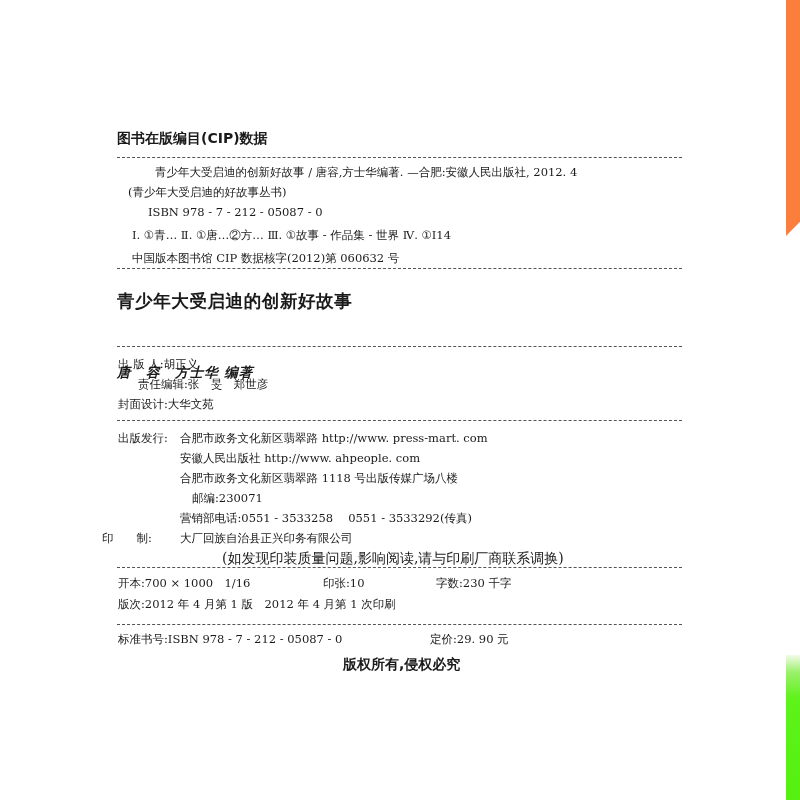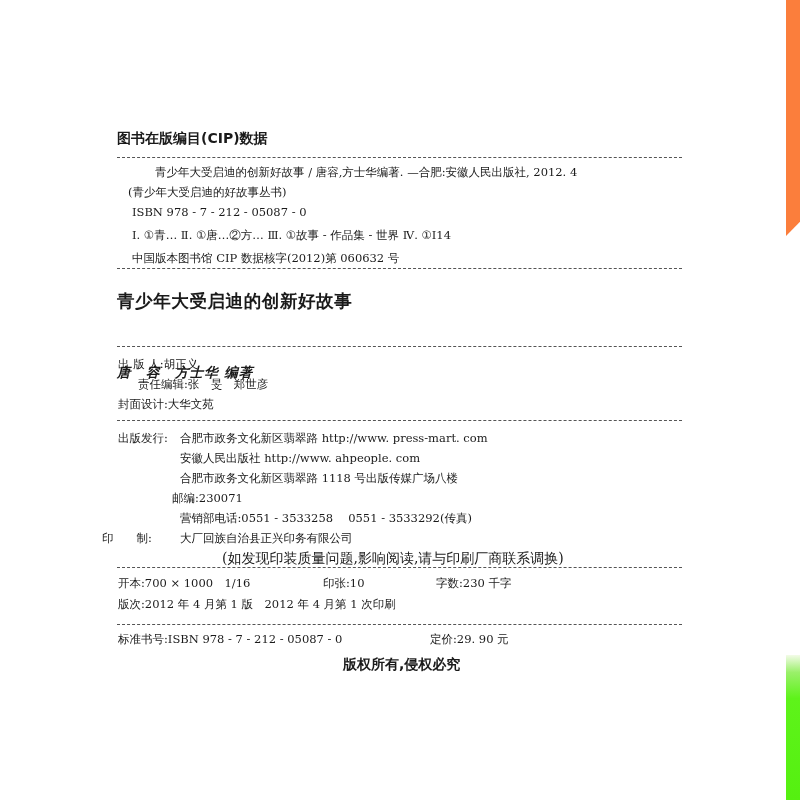--- a/index.html
+++ b/index.html
@@ -32,39 +32,39 @@
 <body>
 
 <div class="orange-strip"></div>
 <div class="green-strip"></div>
 
 <div class="abs sans bold" style="left:117px; top:130px; font-size:14px;">图书在版编目(CIP)数据</div>
 <div class="dash" style="top:157px;"></div>
 
 <div class="abs serif t12" style="left:131px; top:165px;margin-left:24px;">青少年大受启迪的创新好故事 / 唐容,方士华编著. —合肥:安徽人民出版社, 2012. 4</div>
 <div class="abs serif t12" style="left:128px; top:185px;">(青少年大受启迪的好故事丛书)</div>
-<div class="abs serif t12" style="left:132px; top:205px;">ISBN 978 - 7 - 212 - 05087 - 0</div>
+<div class="abs serif t12" style="left:148px; top:205px;">ISBN 978 - 7 - 212 - 05087 - 0</div>
 <div class="abs serif t12" style="left:132px; top:228px;">Ⅰ. ①青…   Ⅱ. ①唐…②方…   Ⅲ. ①故事 - 作品集 - 世界   Ⅳ. ①I14</div>
 <div class="abs serif t12" style="left:132px; top:251px;">中国版本图书馆 CIP 数据核字(2012)第 060632 号</div>
 <div class="dash" style="top:268px;"></div>
 
 <div class="abs sans bold" style="left:117px; top:289px; font-size:17.5px; letter-spacing:0.6px;">青少年大受启迪的创新好故事</div>
 <div class="abs serif bold" style="left:117px; top:316px; font-size:13.5px; font-style:italic; letter-spacing:1px;margin-top:48px;">唐　容　方士华 编著</div>
 <div class="dash" style="top:346px;"></div>
 
 <div class="abs serif t12" style="left:118px; top:357px;">出 版 人:胡正义</div>
 <div class="abs serif t12" style="left:118px; top:377px;margin-left:20px;">责任编辑:张　旻　郑世彦</div>
 <div class="abs serif t12" style="left:118px; top:397px;">封面设计:大华文苑</div>
 <div class="dash" style="top:420px;"></div>
 
 <div class="abs serif t12" style="left:118px; top:431px;">出版发行:</div>
 <div class="abs serif t12" style="left:180px; top:431px;">合肥市政务文化新区翡翠路 http://www. press-mart. com</div>
 <div class="abs serif t12" style="left:180px; top:451px;">安徽人民出版社 http://www. ahpeople. com</div>
 <div class="abs serif t12" style="left:180px; top:471px;">合肥市政务文化新区翡翠路 1118 号出版传媒广场八楼</div>
-<div class="abs serif t12" style="left:172px; top:491px;">邮编:230071</div>
+<div class="abs serif t12" style="left:192px; top:491px;">邮编:230071</div>
 <div class="abs serif t12" style="left:180px; top:511px;">营销部电话:0551 - 3533258　 0551 - 3533292(传真)</div>
 <div class="abs serif t12" style="left:102px; top:531px;">印　　制:</div>
 <div class="abs serif t12" style="left:180px; top:531px;">大厂回族自治县正兴印务有限公司</div>
 <div class="abs serif t11" style="left:222px; top:550px;">(如发现印装质量问题,影响阅读,请与印刷厂商联系调换)</div>
 <div class="dash" style="top:567px;"></div>
 
 <div class="abs serif t12" style="left:118px; top:576px;">开本:700 × 1000　1/16</div>
 <div class="abs serif t12" style="left:323px; top:576px;">印张:10</div>
 <div class="abs serif t12" style="left:436px; top:576px;text-align:right;">字数:230 千字</div>
 <div class="abs serif t12" style="left:118px; top:597px;">版次:2012 年 4 月第 1 版　2012 年 4 月第 1 次印刷</div>

